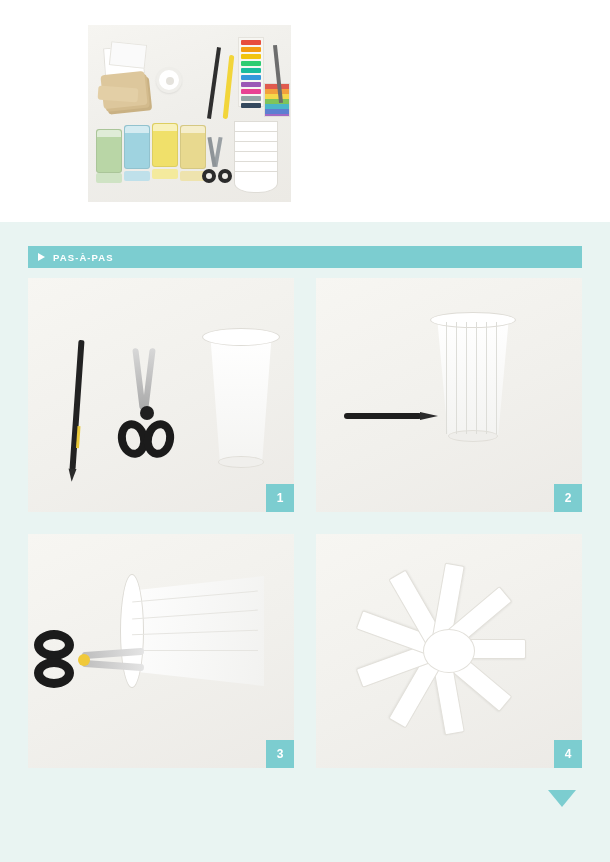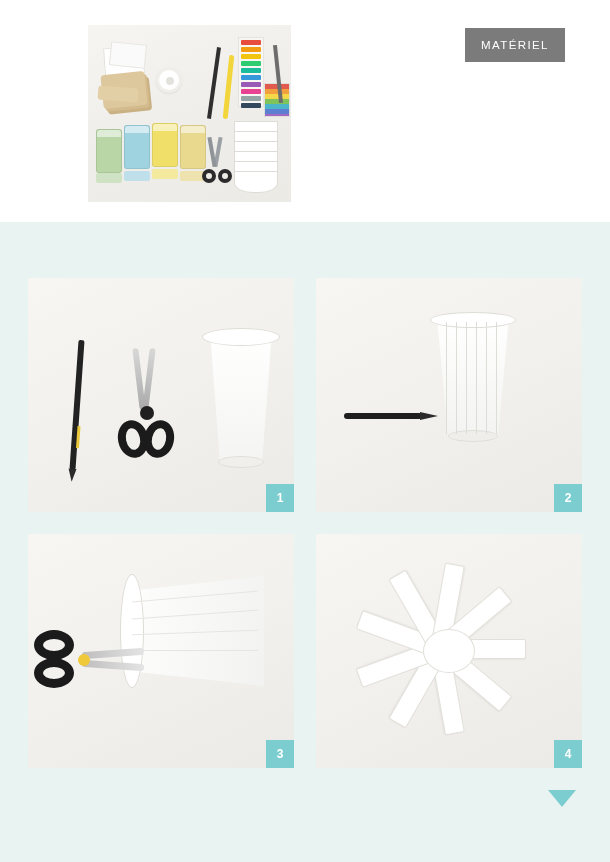--- a/index.html
+++ b/index.html
@@ -489,23 +489,20 @@
     border-top: 17px solid #7ccdd0;
   }
 </style>
 </head>
 <body>
 
 <div class="page">
 
   <div class="top-section">
 
-    <div class="materiel-badge">
-      <span>MATÉRIEL</span>
-    </div>
 
     <div class="materials-photo">
       <div class="mp-bg"></div>
 
       <div class="mp-paper"></div>
       <div class="mp-paper2"></div>
       <div class="mp-wood"></div>
       <div class="mp-wood2"></div>
       <div class="mp-spool"></div>
 
@@ -569,20 +566,24 @@
         <div class="cup" style="top:50px;height:22px;border-radius:0 0 45% 45%"></div>
       </div>
 
       <div class="mp-brush"></div>
     </div>
 
   </div>
 
   <div class="steps-section">
 
+    <div class="steps-header">
+      <span class="tri"></span>
+      <span class="lbl">PAS-À-PAS</span>
+    </div>
 
     <div class="steps-grid">
 
       <div class="step">
         <div class="bg"></div>
         <div class="s1-pencil">
             <span class="clip"></span>
           </div>
         <div class="s1-sciss">
           <div class="bl a"></div>

